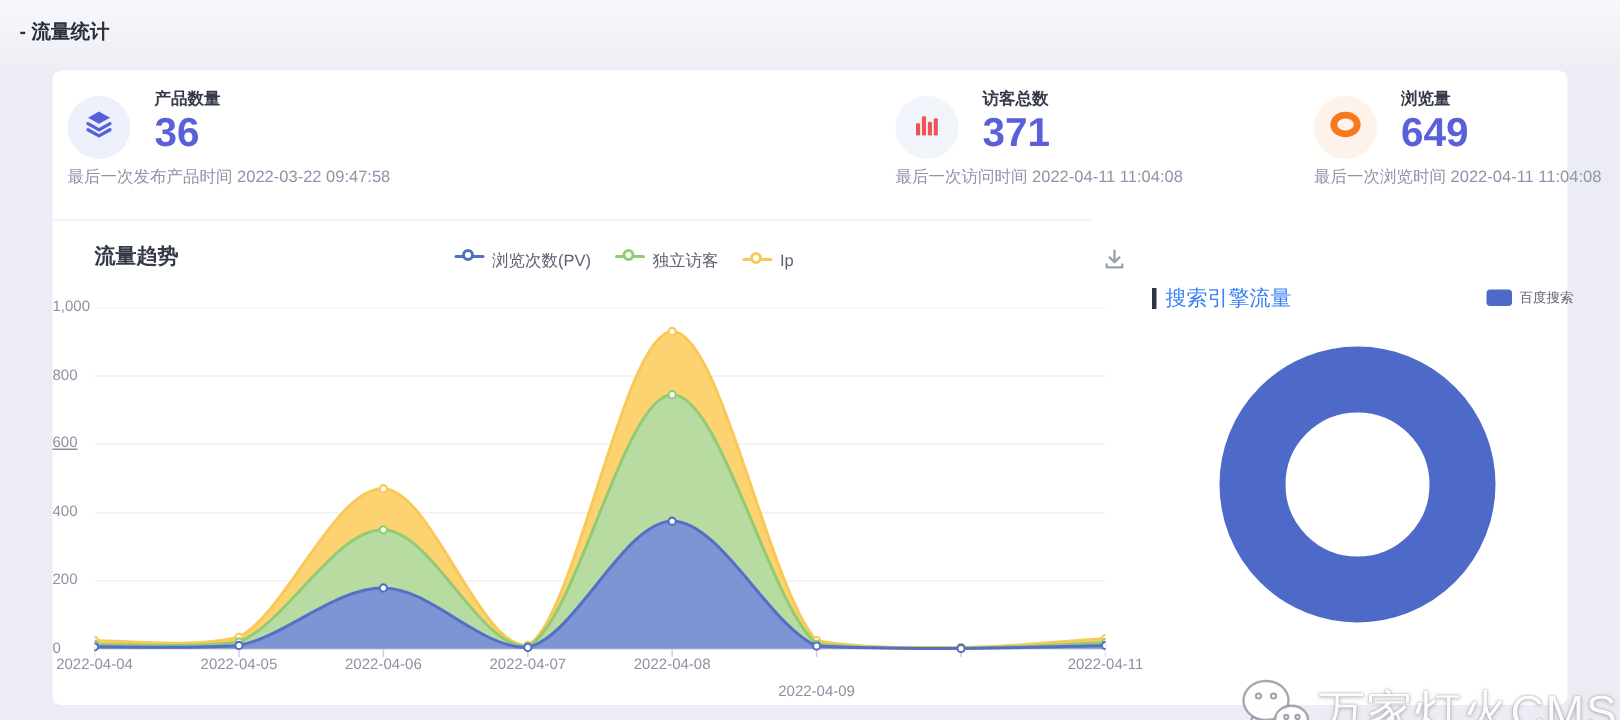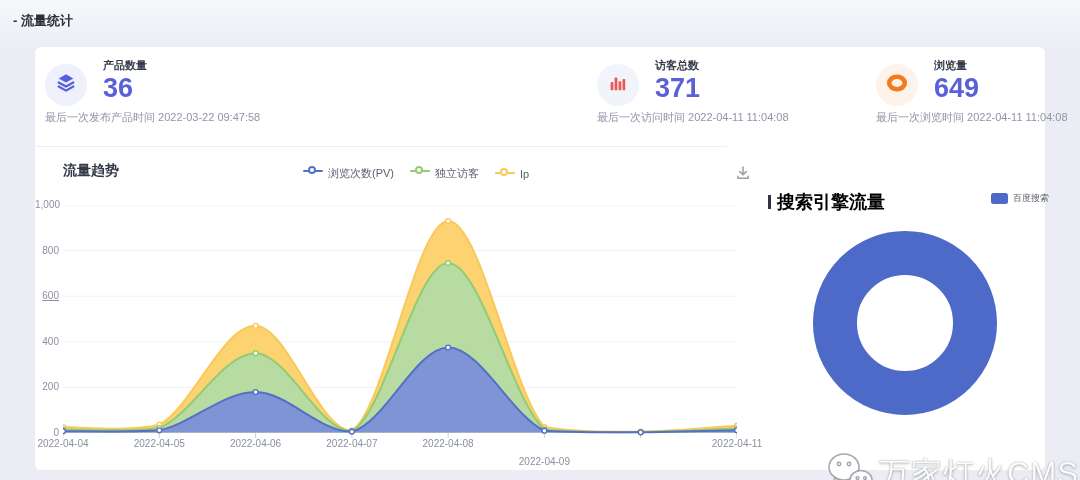--- a/index.html
+++ b/index.html
@@ -28,29 +28,29 @@
   .trend-panel { position:absolute; left:0; top:99px; width:710px; height:324px; }
   .panel-title { position:absolute; left:28px; top:16px; font-size:14px; font-weight:bold; color:#353a48;font-family:Liberation Mono, monospace; }
   #trend-legend { position:absolute; left:268px; top:20px; display:flex; gap:16px; align-items:center; }
   .litem { display:flex; align-items:flex-start; gap:5px; cursor:pointer; }
   .lwrap { position:relative; width:20px; height:10px; }
   .lline { position:absolute; left:0; right:0; top:4px; height:2px; border-radius:1px; }
   .lcirc { position:absolute; left:5px; top:0; width:8px; height:8px; border-radius:50%;
            border:2px solid #000; background:#fff; }
   .ltext { font-size:11px; color:#5c6170; }
   .dl-btn { position:absolute; left:700px; top:19px; width:18px; height:18px; cursor:pointer; }
-  .ylab { position:absolute; left:0; width:24px; text-align:right; font-size:10px; color:#8c90a0; }
+  .ylab { position:absolute; left:0; width:24px; text-align:left; font-size:10px; color:#8c90a0; }
   #plot { position:absolute; left:28px; top:59px; }
   .xlab { position:absolute; top:292px; width:68px; text-align:center; font-size:10px; color:#8c90a0; }
 
   
   .search-panel { position:absolute; left:710px; top:99px; width:300px; height:324px; }
   .sp-titlerow { position:absolute; left:23px; top:44px; display:flex; align-items:center; gap:6px; }
   .sp-bar { width:3px; height:14px; background:#2f3442; }
-  .sp-title { font-size:18px; font-weight:bold; color:#000000; }
+  .sp-title { font-size:14px; font-weight:normal; color:#3b82f6; }
   .sp-legend { position:absolute; left:246px; top:46px; display:flex; align-items:center; gap:5px; cursor:pointer; }
   .sp-lrect { width:17px; height:11px; border-radius:2.5px; }
   .sp-ltext { font-size:9px; color:#5d626e; white-space:nowrap; }
   #donut { position:absolute; left:65px; top:82px; }
 
   
   .watermark { position:absolute; left:824px; top:400px; display:flex; align-items:center; gap:3px; z-index:5;margin-top:48px; }
   .wm-text { font-size:31px; color:rgba(255,255,255,0.97); letter-spacing:1px;
              text-shadow:0 0 1px rgba(128,132,143,0.9), 0 1px 3px rgba(128,132,143,0.55); }
 </style>

